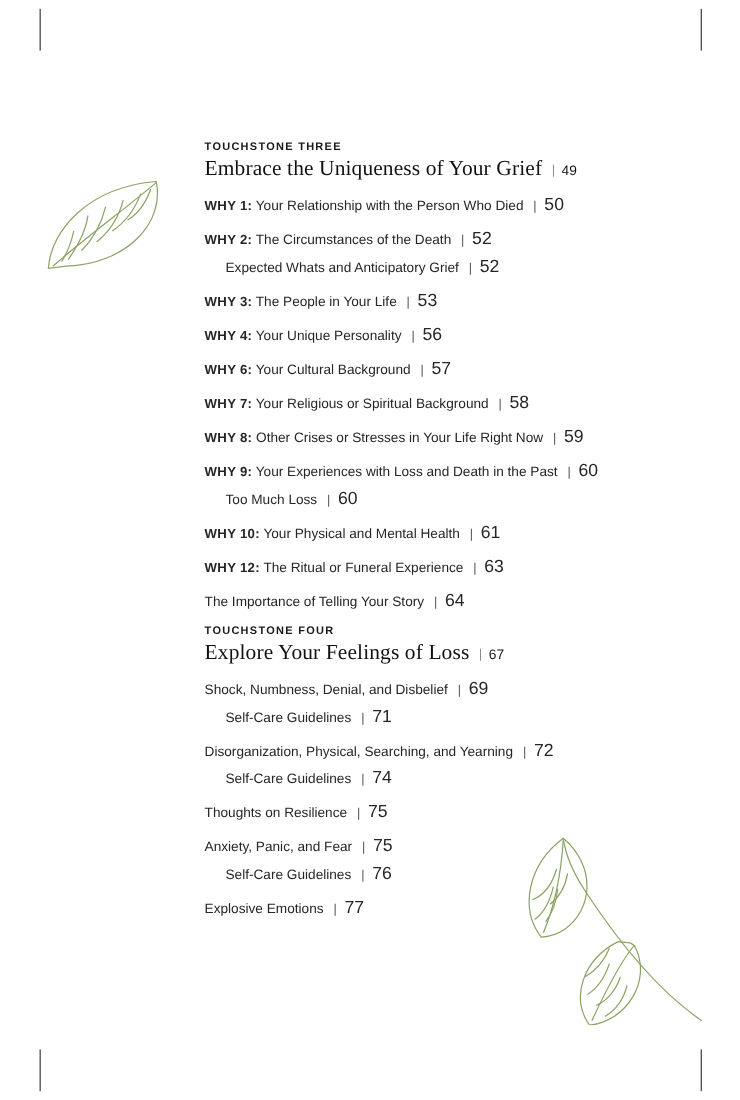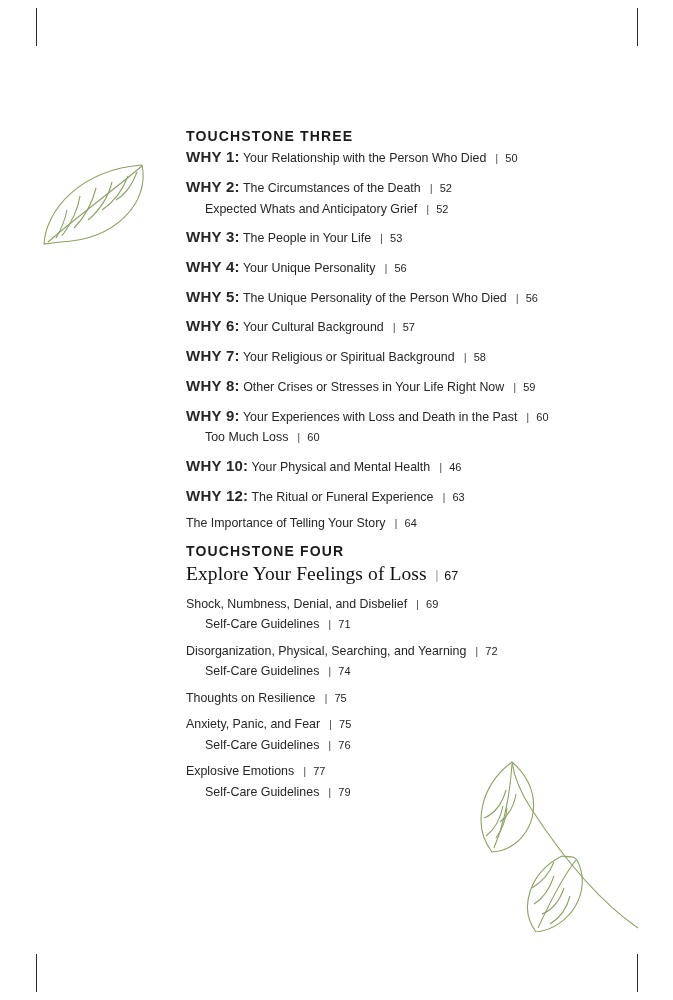--- a/index.html
+++ b/index.html
@@ -51,21 +51,21 @@
     width: 440px;
   }
 
   .section {
     margin-bottom: 0;
   }
   .section + .section {
   }
 
   .touchstone-label {
-    font-size: 14px;
+    font-size: 10px;
     letter-spacing: 1.15px;
     font-weight: 700;
     color: #1a1a1a;
     text-transform: uppercase;
     margin-bottom: 4px;
   }
 
   .touchstone-title {
     font-family: "Liberation Serif", serif;
     font-size: 19.5px;
@@ -87,31 +87,31 @@
     margin-bottom: 11px;
     white-space: nowrap;
   }
   .entry.sub {
     margin-left: 19px;
     margin-top: -6px;
     margin-bottom: 11px;
   }
   .entry .why {
     font-weight: 700;
-    font-size: 15px;
+    font-size: 12px;
     letter-spacing: 0.25px;
   }
   .sep {
     display: inline-block;
     padding: 0 7px 0 9px;
     color: #555;
     font-size: 11.5px;
   }
   .pgnum {
-    font-size: 11px;
+    font-size: 16px;
     color: #262626;
   }
   .touchstone-title .sep {
     padding: 0 6px 0 9px;
     font-size: 12px;
     position: relative;
     top: -1px;
   }
 </style>
 </head>
@@ -150,46 +150,48 @@
     <path d="M80 172 C90 166 97 156 100 144"></path>
     <path d="M64 152 C74 146 80 136 84 124"></path>
     <path d="M62 136 C72 130 80 120 84 110"></path>
   </g>
 </svg>
 
 <div class="toc">
 
   <div class="section">
     <div class="touchstone-label">TOUCHSTONE THREE</div>
+    <div class="touchstone-title">
+      <span>Embrace the Uniqueness of Your Grief</span><span class="sep">|</span><span class="pg">49</span>
+    </div>
 
     <div class="entry"><span class="why">WHY 1:</span> <span>Your Relationship with the Person Who Died</span><span class="sep">|</span><span class="pgnum">50</span></div>
 
 
     <div class="entry"><span class="why">WHY 2:</span> <span>The Circumstances of the Death</span><span class="sep">|</span><span class="pgnum">52</span></div>
 
     <div class="entry sub"><span>Expected Whats and Anticipatory Grief</span><span class="sep">|</span><span class="pgnum">52</span></div>
 
     <div class="entry"><span class="why">WHY 3:</span> <span>The People in Your Life</span><span class="sep">|</span><span class="pgnum">53</span></div>
 
 
     <div class="entry"><span class="why">WHY 4:</span> <span>Your Unique Personality</span><span class="sep">|</span><span class="pgnum">56</span></div>
 
-    <div class="entry"><span class="why">WHY 5:</span> <span>The Unique Personality of the Person Who Died</span><span class="sep">|</span><span class="pgnum">56</span></div>
 
     <div class="entry"><span class="why">WHY 6:</span> <span>Your Cultural Background</span><span class="sep">|</span><span class="pgnum">57</span></div>
 
     <div class="entry"><span class="why">WHY 7:</span> <span>Your Religious or Spiritual Background</span><span class="sep">|</span><span class="pgnum">58</span></div>
 
     <div class="entry"><span class="why">WHY 8:</span> <span>Other Crises or Stresses in Your Life Right Now</span><span class="sep">|</span><span class="pgnum">59</span></div>
 
     <div class="entry"><span class="why">WHY 9:</span> <span>Your Experiences with Loss and Death in the Past</span><span class="sep">|</span><span class="pgnum">60</span></div>
 
     <div class="entry sub"><span>Too Much Loss</span><span class="sep">|</span><span class="pgnum">60</span></div>
 
-    <div class="entry"><span class="why">WHY 10:</span> <span>Your Physical and Mental Health</span><span class="sep">|</span><span class="pgnum">46</span></div>
+    <div class="entry"><span class="why">WHY 10:</span> <span>Your Physical and Mental Health</span><span class="sep">|</span><span class="pgnum">61</span></div>
 
 
     <div class="entry"><span class="why">WHY 12:</span> <span>The Ritual or Funeral Experience</span><span class="sep">|</span><span class="pgnum">63</span></div>
 
     <div class="entry"><span>The Importance of Telling Your Story</span><span class="sep">|</span><span class="pgnum">64</span></div>
 
   </div>
 
   <div class="section">
     <div class="touchstone-label">TOUCHSTONE FOUR</div>
@@ -206,16 +208,15 @@
     <div class="entry sub"><span>Self-Care Guidelines</span><span class="sep">|</span><span class="pgnum">74</span></div>
 
     <div class="entry"><span>Thoughts on Resilience</span><span class="sep">|</span><span class="pgnum">75</span></div>
 
     <div class="entry"><span>Anxiety, Panic, and Fear</span><span class="sep">|</span><span class="pgnum">75</span></div>
 
     <div class="entry sub"><span>Self-Care Guidelines</span><span class="sep">|</span><span class="pgnum">76</span></div>
 
     <div class="entry"><span>Explosive Emotions</span><span class="sep">|</span><span class="pgnum">77</span></div>
 
-    <div class="entry sub"><span>Self-Care Guidelines</span><span class="sep">|</span><span class="pgnum">79</span></div>
   </div>
 
 </div>
 
 </body></html>

